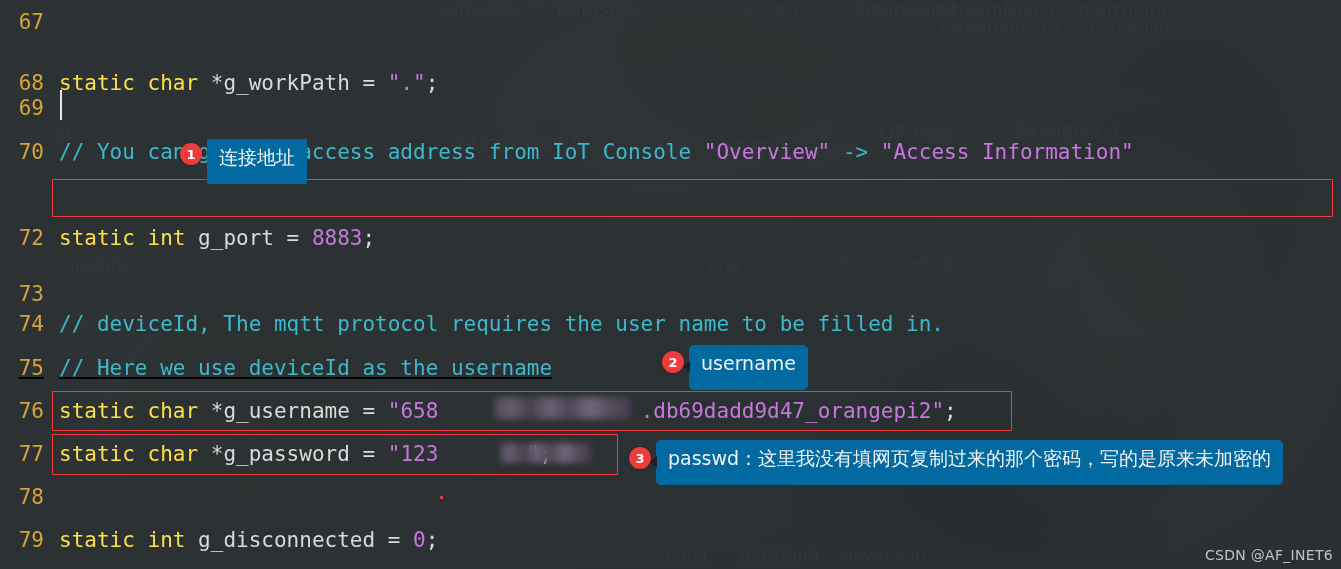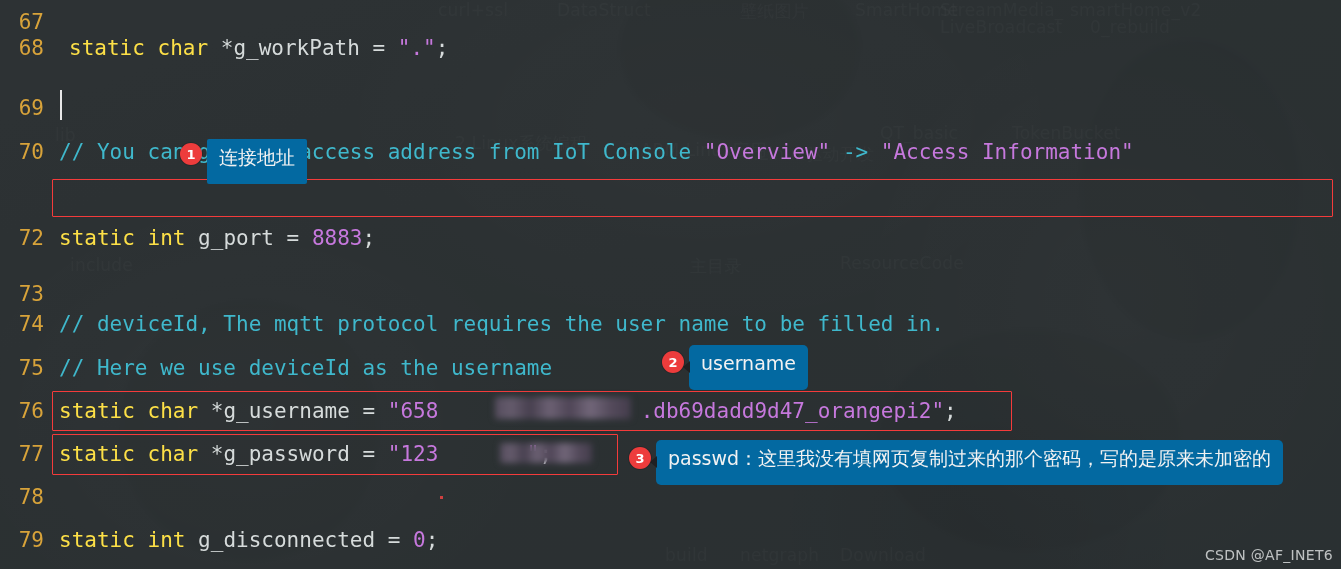--- a/index.html
+++ b/index.html
@@ -209,27 +209,27 @@
       <div class="wm" style="left: 690px; top: 255px;">主目录</div>
       <div class="wm" style="left: 840px; top: 253px;">ResourceCode</div>
       <div class="wm" style="left: 665px; top: 545px;">build</div>
       <div class="wm" style="left: 740px; top: 545px;">netgraph</div>
       <div class="wm" style="left: 840px; top: 545px;">Download</div>
     </div>
   <div class="dim"></div>
 
   <div class="code" id="code-lines">
       <div class="row" style="top: 1px;"><div class="gutter">67</div><div class="linetext"></div></div>
-      <div class="row" style="top: 27px; gap: 10px;"><div class="gutter">68</div><div class="linetext"><span class="kw">static</span><span class="op"> </span><span class="kw">char</span><span class="op"> *</span><span class="id">g_workPath</span><span class="op"> = </span><span class="str">"."</span><span class="op">;</span></div></div>
+      <div class="row" style="top: 62px;"><div class="gutter">68</div><div class="linetext"><span class="kw">static</span><span class="op"> </span><span class="kw">char</span><span class="op"> *</span><span class="id">g_workPath</span><span class="op"> = </span><span class="str">"."</span><span class="op">;</span></div></div>
       <div class="row" style="top: 87.4px;"><div class="gutter">69</div><div class="linetext"></div></div>
       <div class="row" style="top: 130.6px;"><div class="gutter">70</div><div class="linetext"><span class="cmt">// You can get the access address from IoT Console </span><span class="str">"Overview"</span><span class="cmt"> -&gt; </span><span class="str">"Access Information"</span></div></div>
       <div class="row" style="top: 217px;"><div class="gutter">72</div><div class="linetext"><span class="kw">static</span><span class="op"> </span><span class="kw">int</span><span class="op"> </span><span class="id">g_port</span><span class="op"> = </span><span class="num">8883</span><span class="op">;</span></div></div>
       <div class="row" style="top: 273px;"><div class="gutter">73</div><div class="linetext"></div></div>
       <div class="row" style="top: 303.4px;"><div class="gutter">74</div><div class="linetext"><span class="cmt">// deviceId, The mqtt protocol requires the user name to be filled in.</span></div></div>
-      <div class="row" style="top: 346.6px;"><div class="gutter">75</div><div class="linetext"><span class="cmt">// Here we use deviceId as the username</span></div></div>
+      <div class="row" style="top: 346.6px; text-decoration: underline;"><div class="gutter">75</div><div class="linetext"><span class="cmt">// Here we use deviceId as the username</span></div></div>
       <div class="row" style="top: 389.8px;"><div class="gutter">76</div><div class="linetext"><span class="kw">static</span><span class="op"> </span><span class="kw">char</span><span class="op"> *</span><span class="id">g_username</span><span class="op"> = </span><span class="str">"658</span><span class="str">                </span><span class="str">.db69dadd9d47_orangepi2"</span><span class="op">;</span></div></div>
       <div class="row" style="top: 433px;"><div class="gutter">77</div><div class="linetext"><span class="kw">static</span><span class="op"> </span><span class="kw">char</span><span class="op"> *</span><span class="id">g_password</span><span class="op"> = </span><span class="str">"123</span><span class="str">       </span><span class="str">"</span><span class="op">;</span></div></div>
       <div class="row" style="top: 476.2px;"><div class="gutter">78</div><div class="linetext"></div></div>
       <div class="row" style="top: 519.4px;"><div class="gutter">79</div><div class="linetext"><span class="kw">static</span><span class="op"> </span><span class="kw">int</span><span class="op"> </span><span class="id">g_disconnected</span><span class="op"> = </span><span class="num">0</span><span class="op">;</span></div></div>
     </div>
 
   <div class="caret"></div>
 
   <div id="boxes">
       <div class="redbox" style="left: 52px; top: 179px; width: 1281px; height: 38px;"></div>

